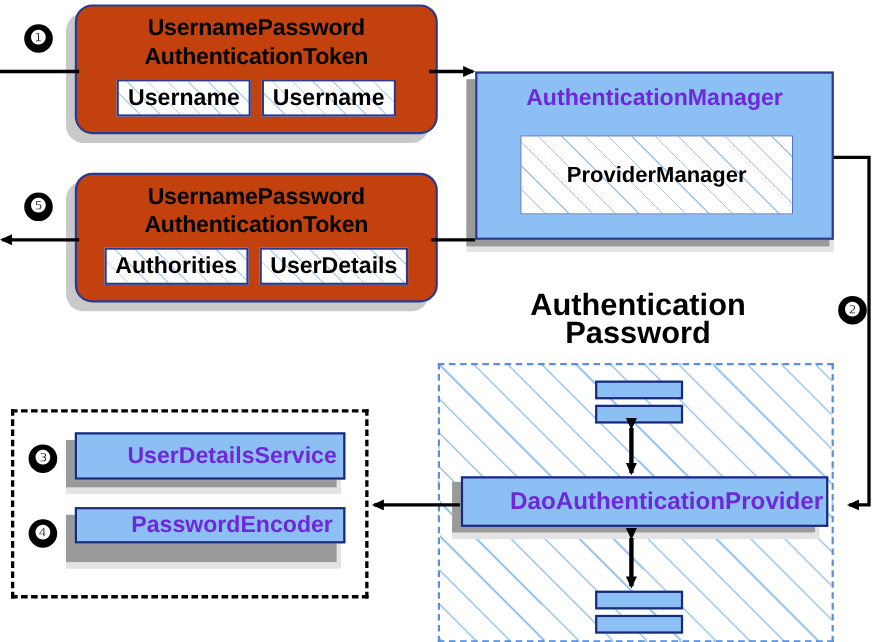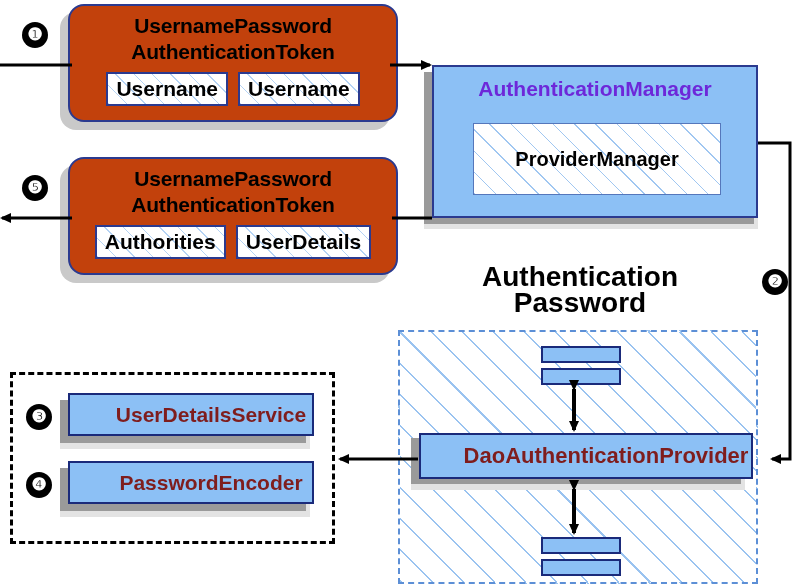--- a/index.html
+++ b/index.html
@@ -152,21 +152,21 @@
 
   
   .bar-box {
     position: absolute;
     box-sizing: border-box;
     background: #8CC0F5;
     border: 2px solid #1A2A7A;
     z-index: 14;
     font-weight: bold;
     font-size: 22px;
-    color: #7f1d1d;
+    color: #6d28d9;
     display: flex;
     align-items: center;
     justify-content: center;
     white-space: nowrap;
     padding-left: 40px;
   }
   .bar-shadow-dark {
     position: absolute;
     background: #9a9a9a;
     z-index: 12;
@@ -297,15 +297,15 @@
   <div class="stub" style="left:541px; top:559px; width:80px; height:17px;"></div>
 
   <div class="dashed-black" style="left:10px; top:372px; width:325px; height:172px;"></div>
 
   <div class="bar-shadow-light" style="left:60px; top:404px; width:250px; height:45px;"></div>
   <div class="bar-shadow-dark" style="left:60px; top:400px; width:246px; height:43px;"></div>
   <div class="bar-box" style="left:68px; top:393px; width:246px; height:43px; font-size:21px;">UserDetailsService</div>
 
   <div class="bar-shadow-light" style="left:60px; top:472px; width:250px; height:45px;"></div>
   <div class="bar-shadow-dark" style="left:60px; top:468px; width:246px; height:43px;"></div>
-  <div class="bar-box" style="left:68px; top:461px; width:246px; height:43px; font-size:21px;">PasswordEncoder</div>
+  <div class="bar-box" style="left:68px; top:461px; width:246px; height:33px; font-size:21px;">PasswordEncoder</div>
 
 </div>
 
 </body></html>

